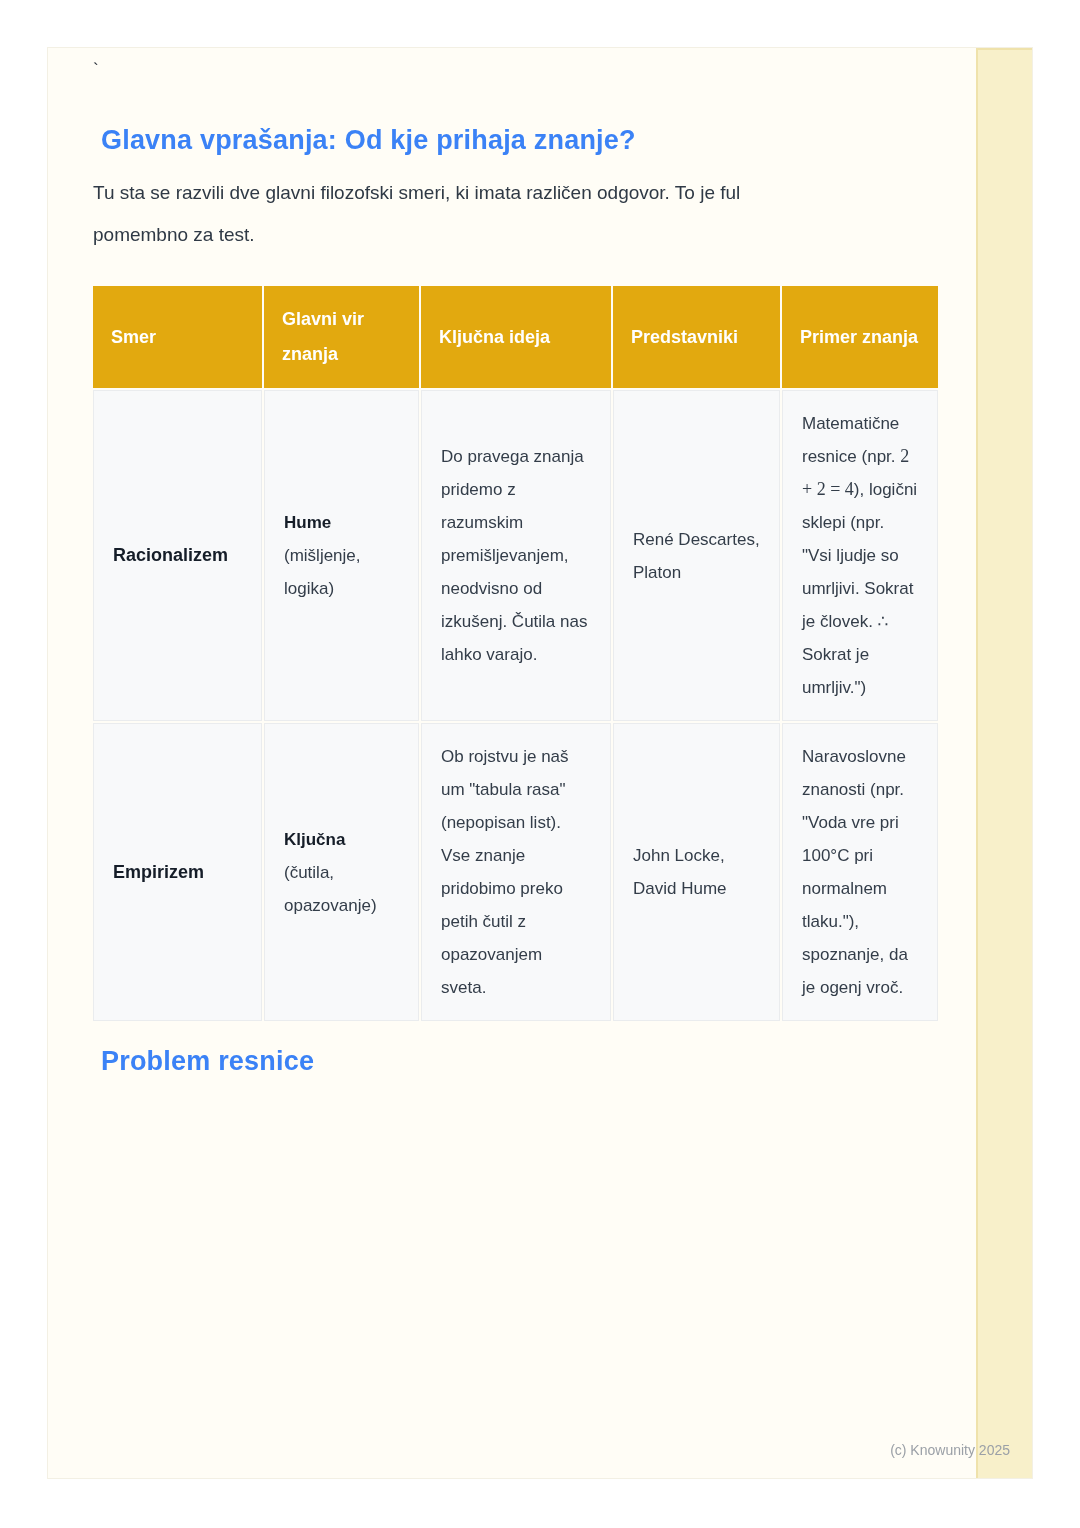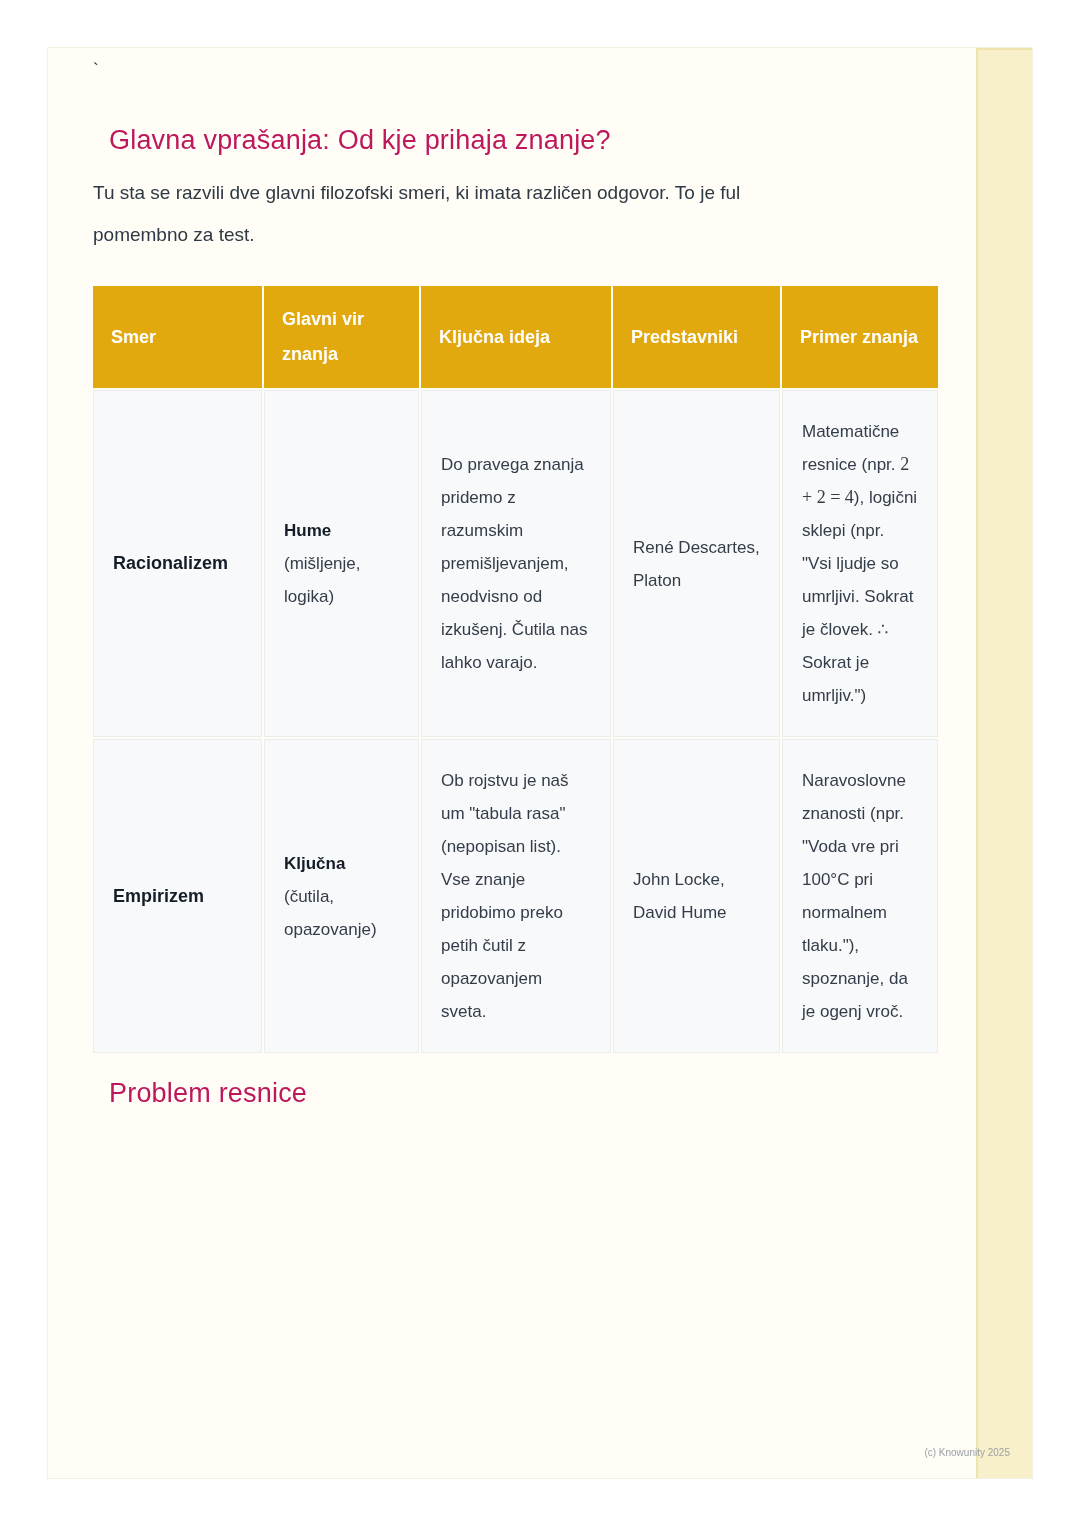--- a/index.html
+++ b/index.html
@@ -34,24 +34,24 @@
     padding: 12px 92px 0 45px; 
   }
   .stray {
     height: 24px;
     font-size: 17px;
     color: #2A313B;
     line-height: 20px;
   }
   h1, h2 {
     font-size: 27px;
-    font-weight: 400;
-    color: #be185d;
+    font-weight: 700;
+    color: #3b82f6;
     line-height: 32px;
-    margin: 16px;
+    margin: 8px;
     letter-spacing: 0.2px;
   }
   h1 { margin-top: 40px; }
   .intro {
     margin: 16px 0 0 0;
     font-size: 19px;
     line-height: 42px;
     color: #2F3945;
   }
   .intro .pline { display: block; }
@@ -74,21 +74,21 @@
     padding: 16px 18px;
     line-height: 35px;
   }
   td {
     background: #F8F9FA;
     border: 1px solid #EAECEE;
     color: #333D49;
     font-size: 17px;
     line-height: 33px;
     vertical-align: middle;
-    padding: 24px 19px;
+    padding: 16px 19px;
     word-wrap: break-word;
   }
   td.c1 { font-weight: 700; color: #151D28; font-size: 18px; }
   td .term { font-weight: 700; color: #151D28; }
   td .math {
     font-family: "Liberation Serif", serif;
     font-size: 18px;
   }
 
   ul.notes {
@@ -111,21 +111,21 @@
   }
   .closing .jline {
     display: block;
     text-align: justify;
     text-align-last: justify;
   }
   .closing .lline { display: block; }
   .footer {
     position: absolute;
     right: 22px; bottom: 20px;
-    font-size: 10px;
+    font-size: 14px;
     color: #9BA0A7;
     z-index: 3;
   }
 </style>
 </head>
 <body>
 
 <div class="page">
   <div class="stripe"></div>
 

